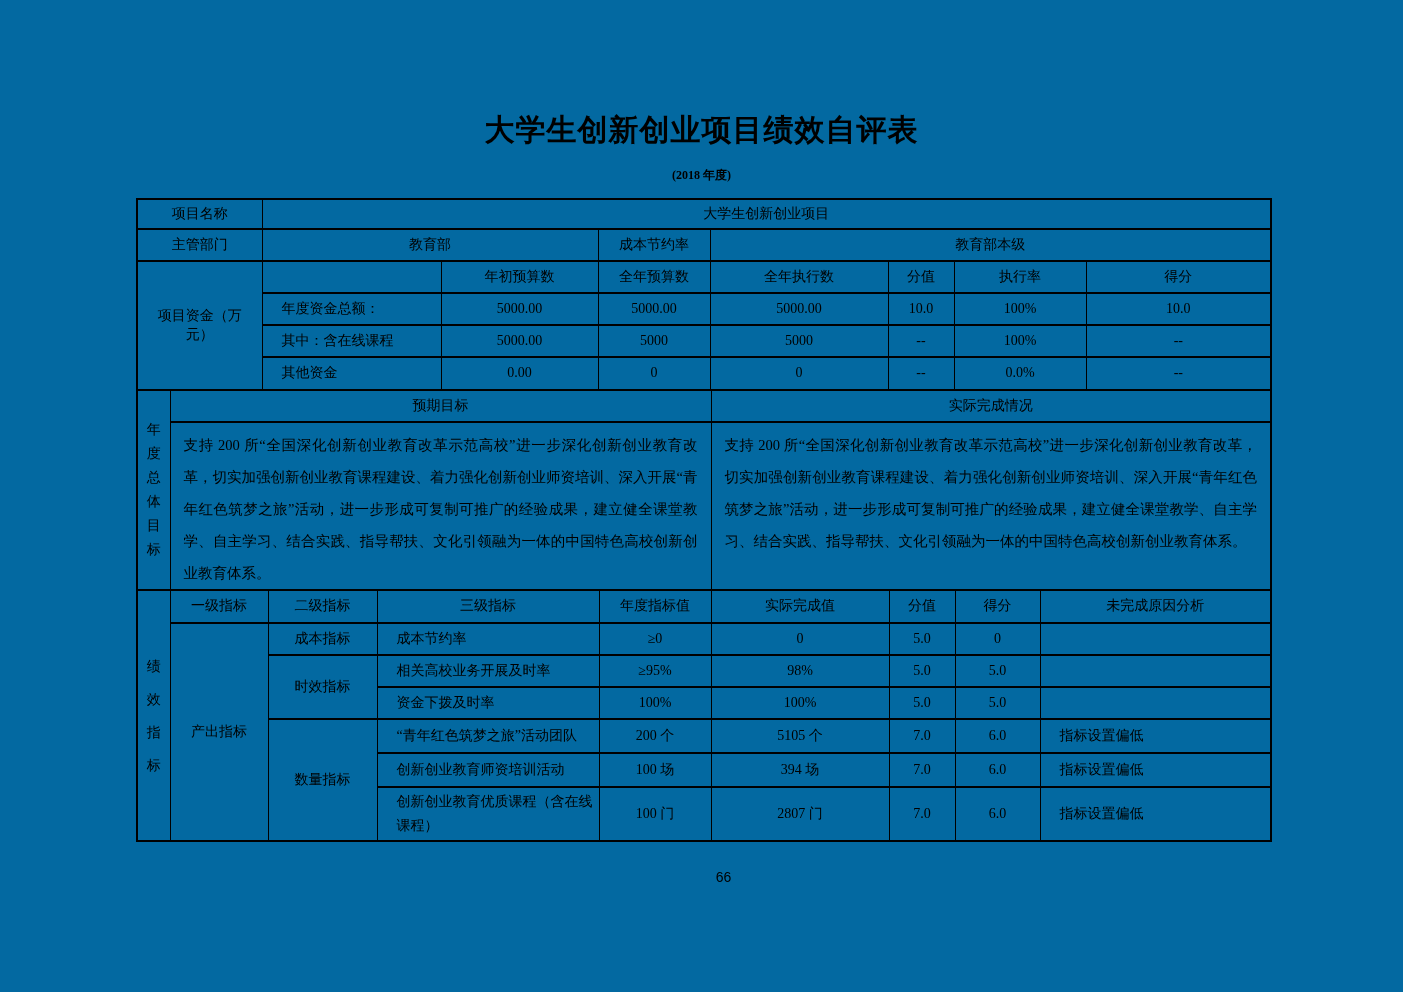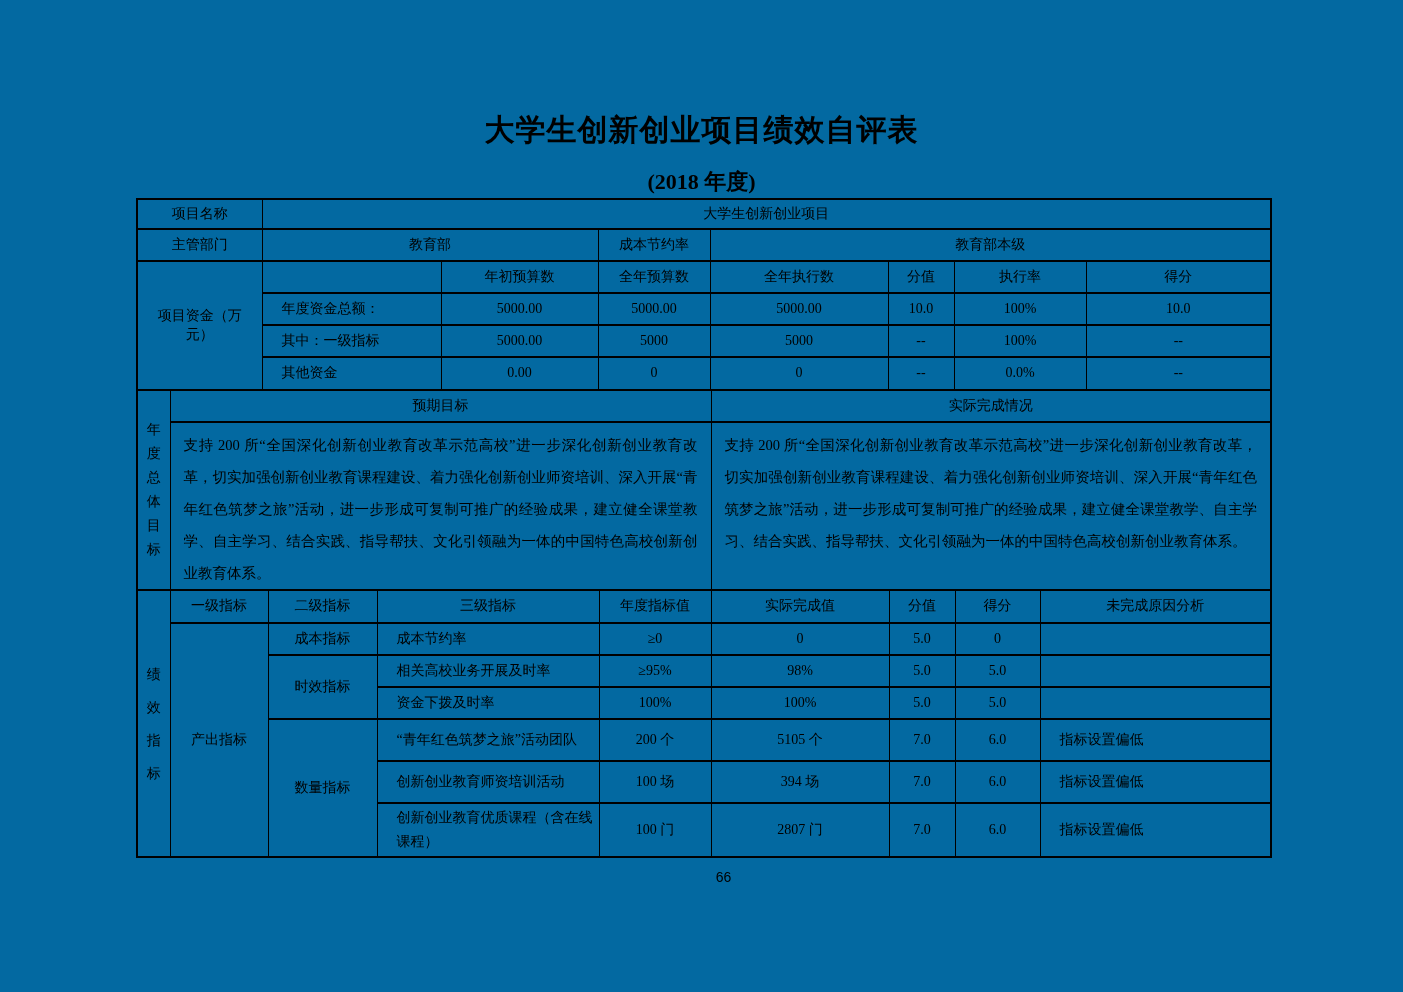--- a/index.html
+++ b/index.html
@@ -11,21 +11,21 @@
     font-family: "Liberation Serif", "DejaVu Serif", serif;
   }
   .page { position: relative; width: 1403px; height: 992px; overflow: hidden; background: #0369a1; }
 
   .doc-title {
     position: absolute; top: 110px; left: 0; width: 100%;
     text-align: center; font-size: 30px; font-weight: bold; letter-spacing: 1px;
   }
   .doc-subtitle {
     position: absolute; top: 167px; left: 0; width: 100%;
-    text-align: center; font-size: 22px; font-weight: bold;
+    text-align: center; font-size: 12px; font-weight: bold;
   }
 
   .tables { position: absolute; left: 136px; top: 198px; width: 1134px; }
 
   table {
     border-collapse: collapse; table-layout: fixed; width: 1134px;
     border: 2px solid #000;
   }
   table + table { margin-top: -2px; }
   td {
@@ -34,21 +34,21 @@
     font-size: 14px; line-height: 1.35;
     text-align: center; vertical-align: middle;
     padding: 2px 4px; overflow: hidden;
     word-break: break-all;
   }
   td.left { text-align: left; padding-left: 19px; }
 
   tr.h30 td { height: 30px; }
   tr.h32 td { height: 32px; }
   tr.h33 td { height: 33px; }
-  tr.h47 td { height: 42px; margin-left: 40px; }
+  tr.h47 td { height: 34px; margin-left: 40px; }
   tr.h52 td { height: 52px; }
 
   td.vlabel {
     white-space: pre-line; text-align: center; vertical-align: middle;
     line-height: 24px; padding: 0;
   }
   td.vlabel-wide { line-height: 33px; }
 
   td.goaltext {
     text-align: justify; text-justify: inter-ideograph;
@@ -108,21 +108,21 @@
       <tr class="h32">
         <td class="left">年度资金总额：</td>
         <td>5000.00</td>
         <td>5000.00</td>
         <td>5000.00</td>
         <td>10.0</td>
         <td>100%</td>
         <td>10.0</td>
       </tr>
       <tr class="h32">
-        <td class="left">其中：一级指标</td>
+        <td class="left">其中：含在线课程</td>
         <td>5000.00</td>
         <td>5000</td>
         <td>5000</td>
         <td>--</td>
         <td>100%</td>
         <td>--</td>
       </tr>
       <tr class="h33">
         <td class="left">其他资金</td>
         <td>0.00</td>

